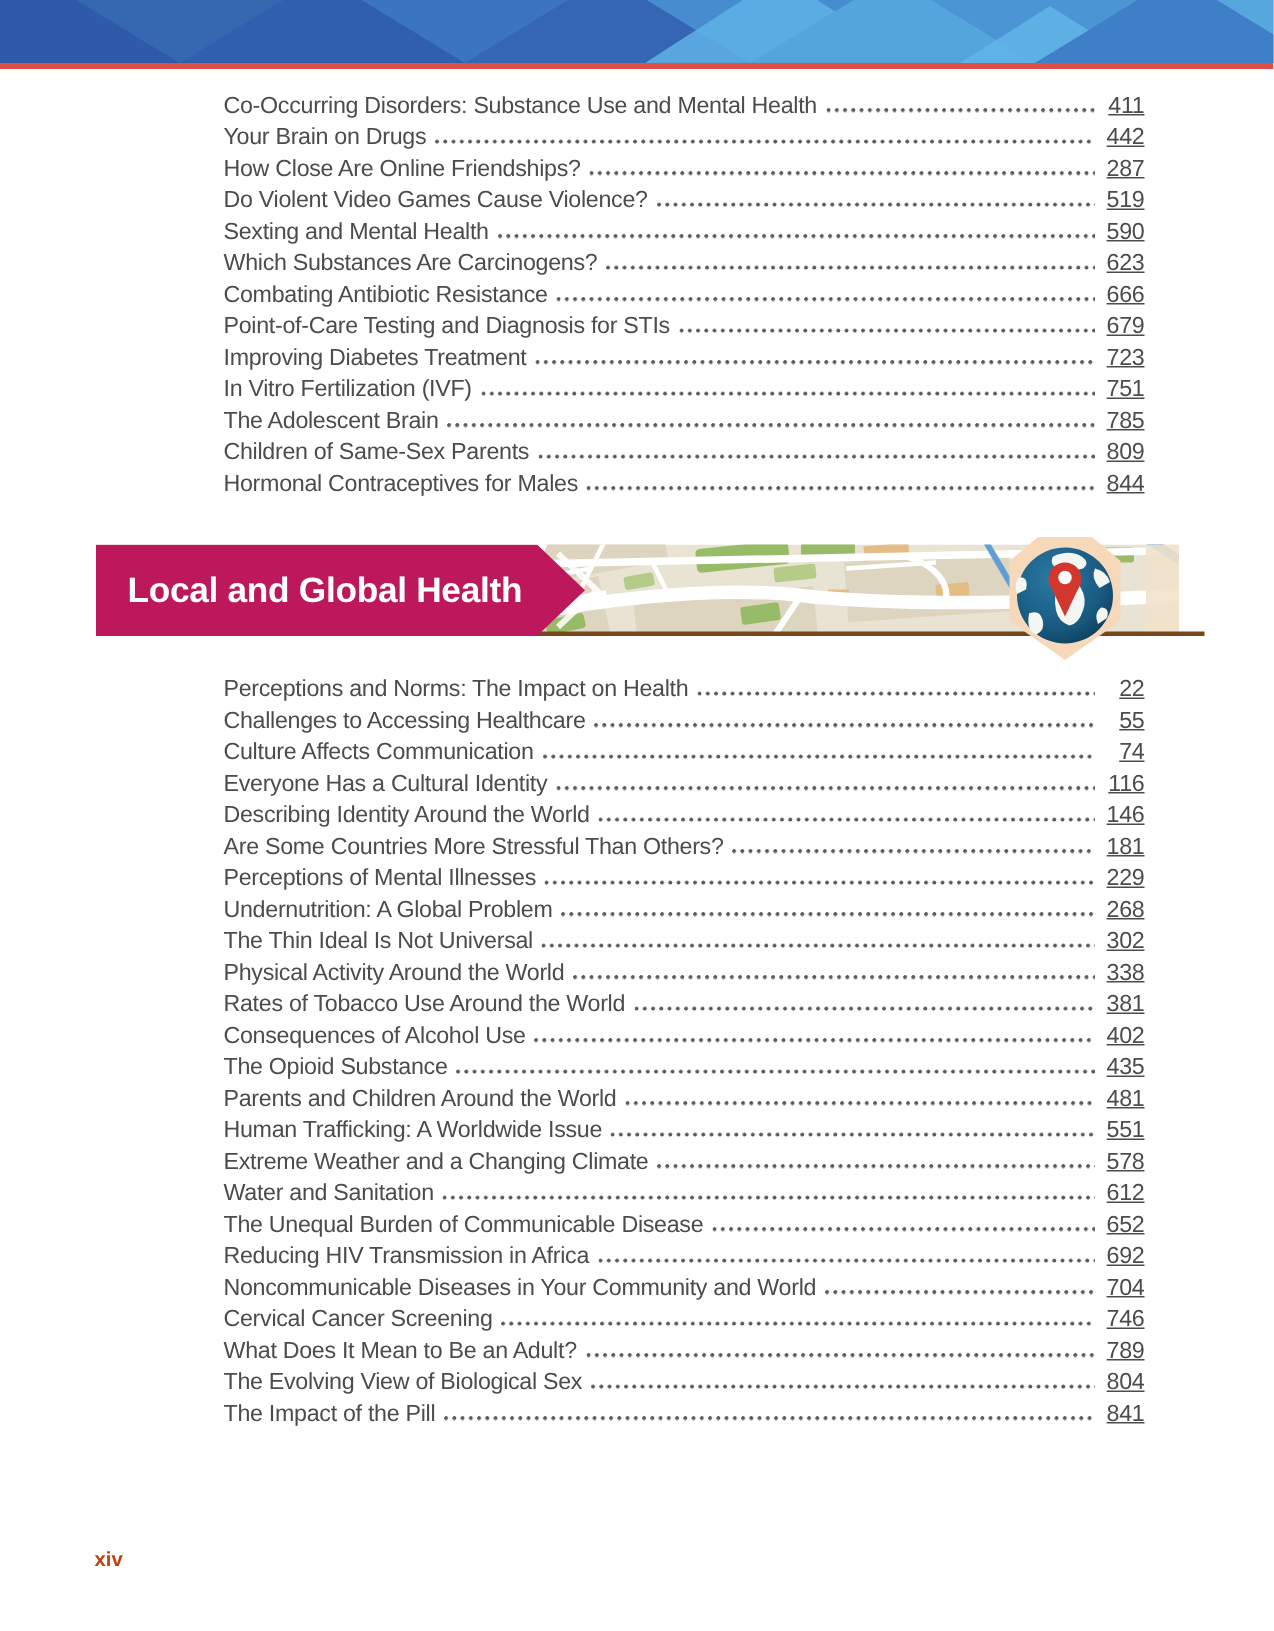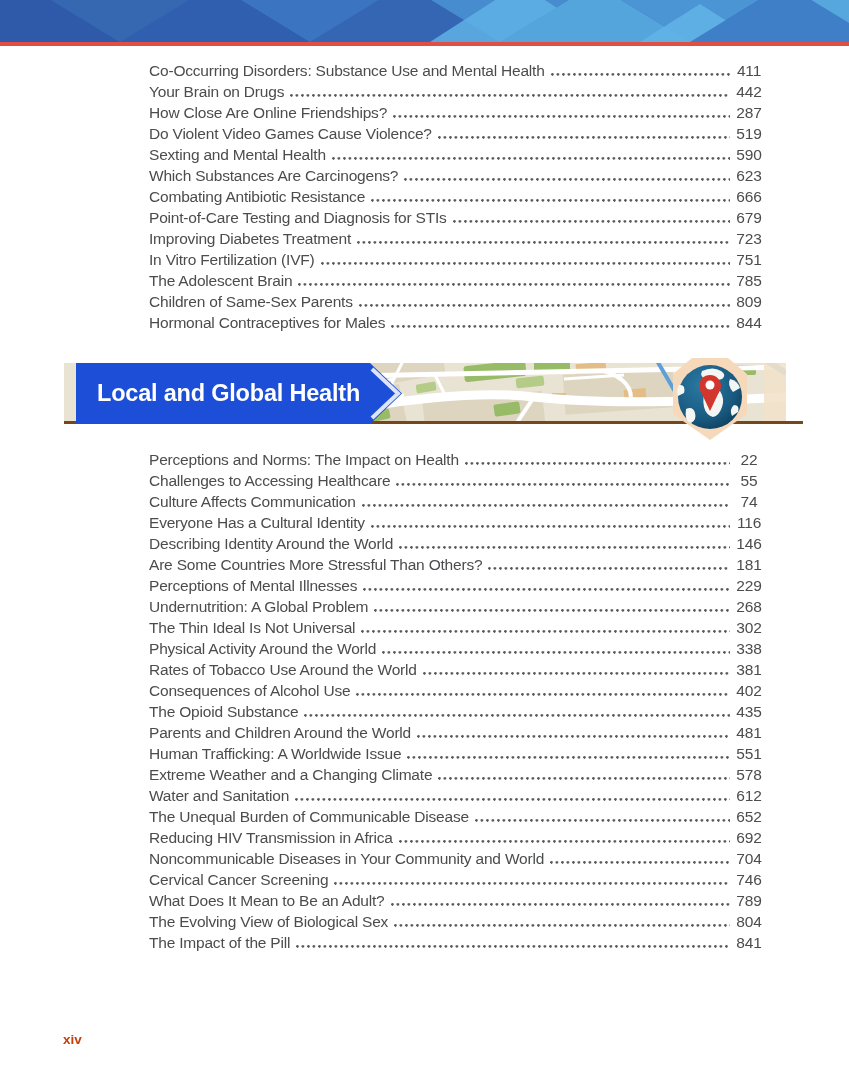--- a/index.html
+++ b/index.html
@@ -21,28 +21,28 @@
   .toc-row{
     display:flex;align-items:baseline;height:21px;
     font-size:15.5px;color:#4b4c4e;letter-spacing:-0.2px;white-space:nowrap;
   }
   .toc-title{flex:0 0 auto;}
   .leader{
     flex:1 1 auto;height:3px;margin:0 5px 0 6px;min-width:12px;
     background-image:radial-gradient(circle at 1.4px 1.4px,#595a5e 1.1px,rgba(0,0,0,0) 1.5px);
     background-size:5.5px 3px;background-repeat:repeat-x;background-position:left bottom;
   }
-  .toc-page{flex:0 0 auto;min-width:28px;text-align:center;}
+  .toc-page{flex:0 0 auto;min-width:28px;text-align:right;text-decoration:underline;}
 
   
   .section-banner{position:absolute;left:64px;top:363px;width:722px;height:61px;}
   .banner-map{position:absolute;left:0;top:0;width:722px;height:61px;z-index:1;}
   .banner-rule{position:absolute;left:0;bottom:0;width:739px;height:3px;background:#76471b;z-index:2;}
   .banner-title-block{
-    position:absolute;left:12px;top:0;width:326px;height:61px;background:#1d4ed8;z-index:3;
+    position:absolute;left:0;top:0;width:326px;height:61px;background:#be185d;z-index:3;
     clip-path:polygon(0 0,calc(100% - 32px) 0,100% 50%,calc(100% - 32px) 100%,0 100%);
     display:flex;align-items:center;
   }
   .banner-title{
     color:#ffffff;font-size:23.5px;font-weight:bold;letter-spacing:-0.2px;
     padding-left:21px;line-height:1;
   }
   .banner-chevron{position:absolute;left:304px;top:0;height:61px;z-index:3;}
   .globe-badge{position:absolute;left:608px;top:-6px;width:76px;height:84px;z-index:4;}
 

